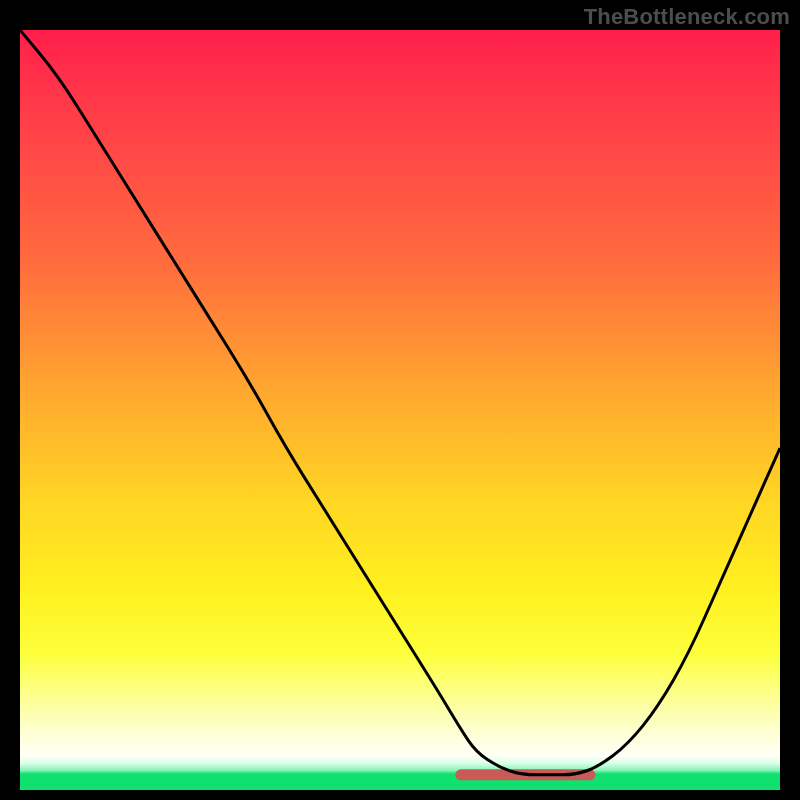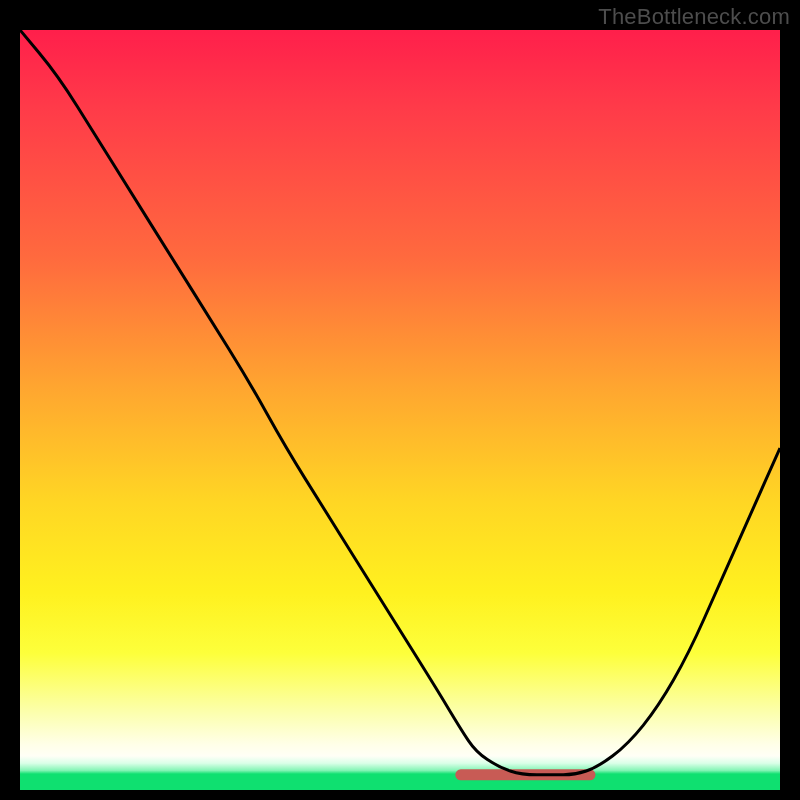--- a/index.html
+++ b/index.html
@@ -16,21 +16,21 @@
     width: 800px;
     height: 800px;
     background: #000;
   }
   .watermark {
     position: absolute;
     top: 4px;
     right: 10px;
     color: #4d4d4d;
     font-size: 22px;
-    font-weight: 400;
+    font-weight: 700;
     letter-spacing: 0.2px;
     z-index: 10;
   }
   .plot {
     position: absolute;
     left: 20px;
     top: 30px;
     width: 760px;
     height: 760px;
     overflow: hidden;

